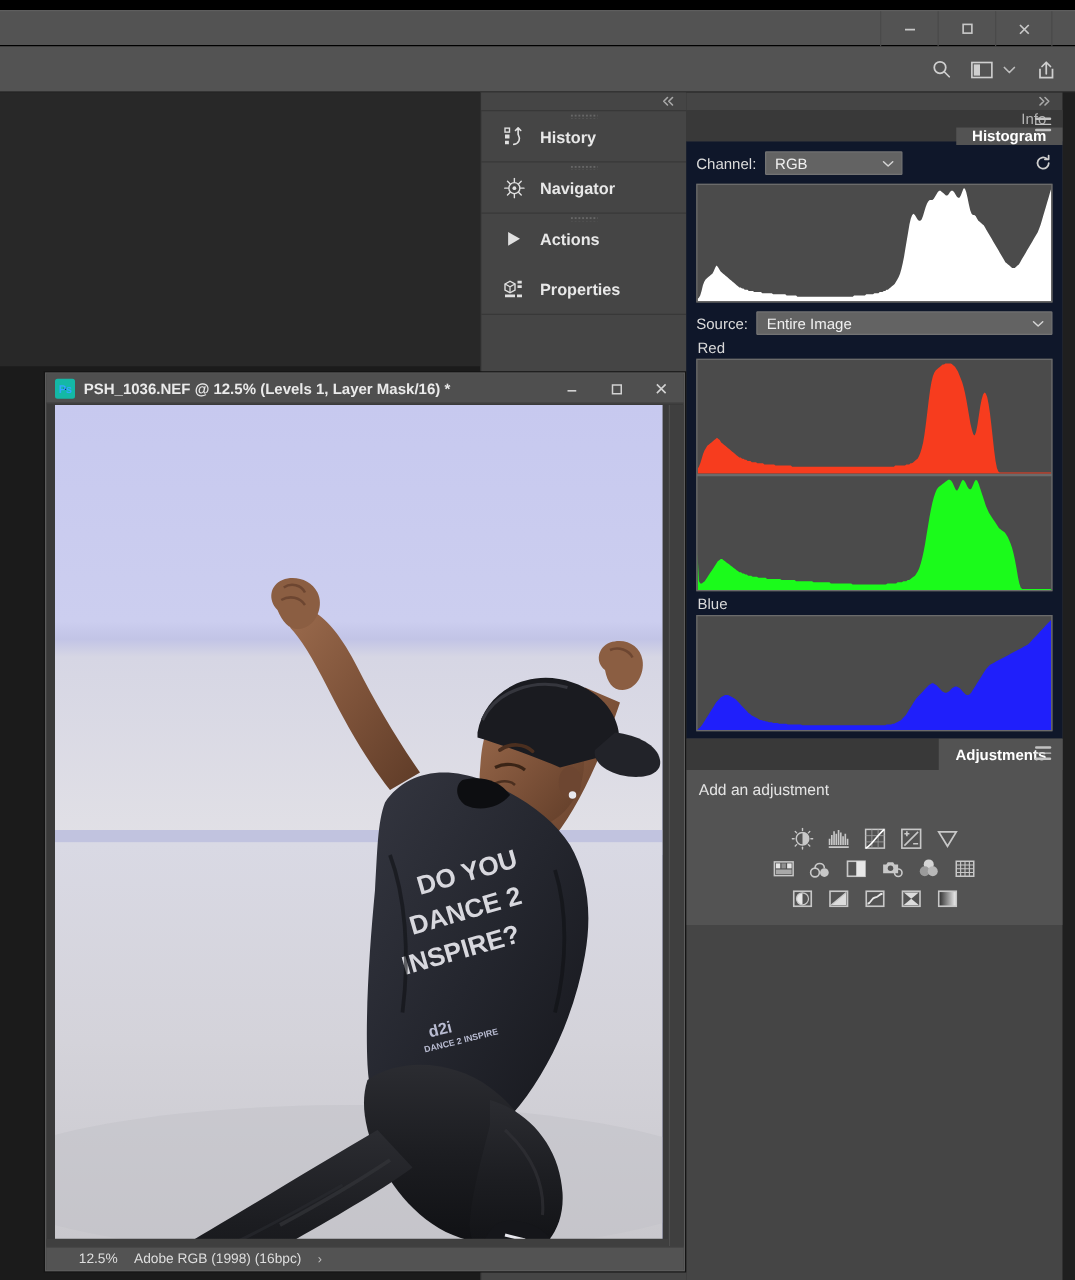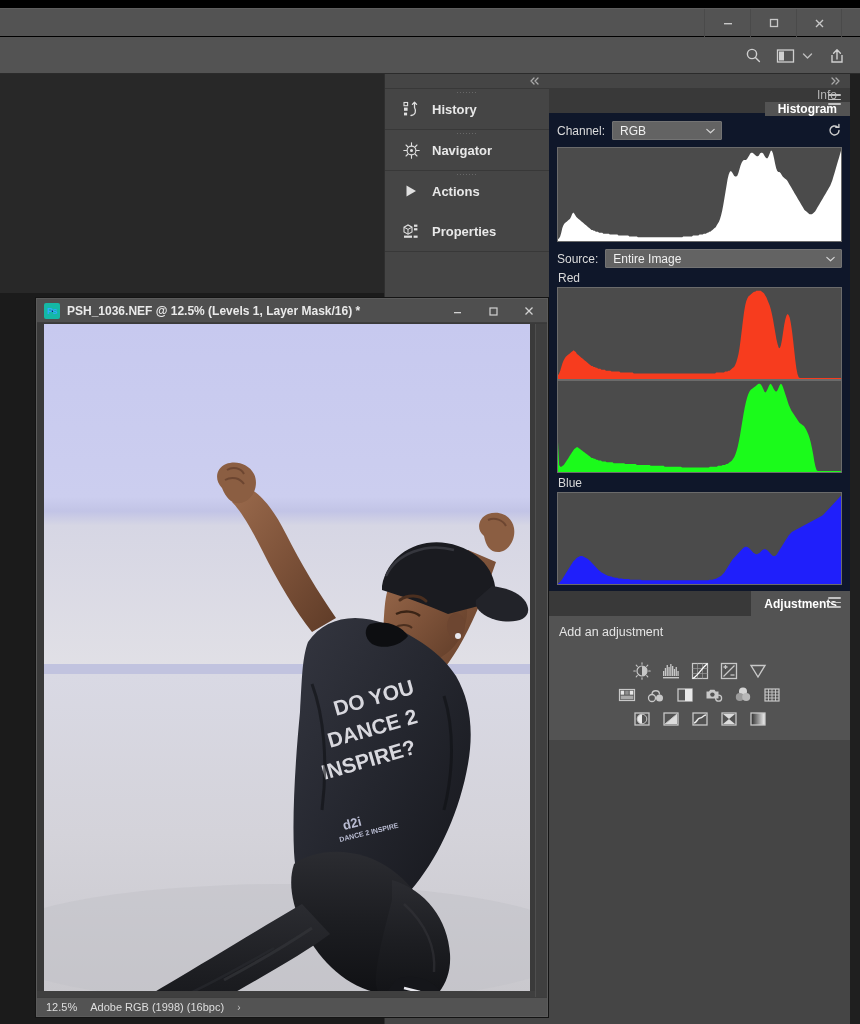--- a/index.html
+++ b/index.html
@@ -173,21 +173,21 @@
     width: 36px; height: 24px; display: flex; align-items: center;
     justify-content: center; color: #d2d2d2;
   }
   .doc-canvas {
     position: absolute; left: 7px; top: 25px; width: 486px; height: 668px;
     overflow: hidden; background: #c9cbf0;
   }
   .doc-status {
     position: absolute; left: 0; right: 0; bottom: 0; height: 19px;
     background: #535353; display: flex; align-items: center;
-    font-size: 11px; color: #dedede; padding-left: 9px; gap: 13px;
+    font-size: 11px; color: #dedede; padding-left: 26px; gap: 13px;
     border-top: 1px solid #3d3d3d;
     text-align: right;
   }
   .doc-status .arrow { color: #c0c0c0; font-size: 10px; }
   .doc-scroll-v {
     position: absolute; right: 0; top: 25px; bottom: 19px; width: 12px;
     background: #3f3f3f; border-left: 1px solid #4e4e4e;
   }
   .doc-scroll-h {
     position: absolute; left: 0; right: 12px; bottom: 19px; height: 6px;

